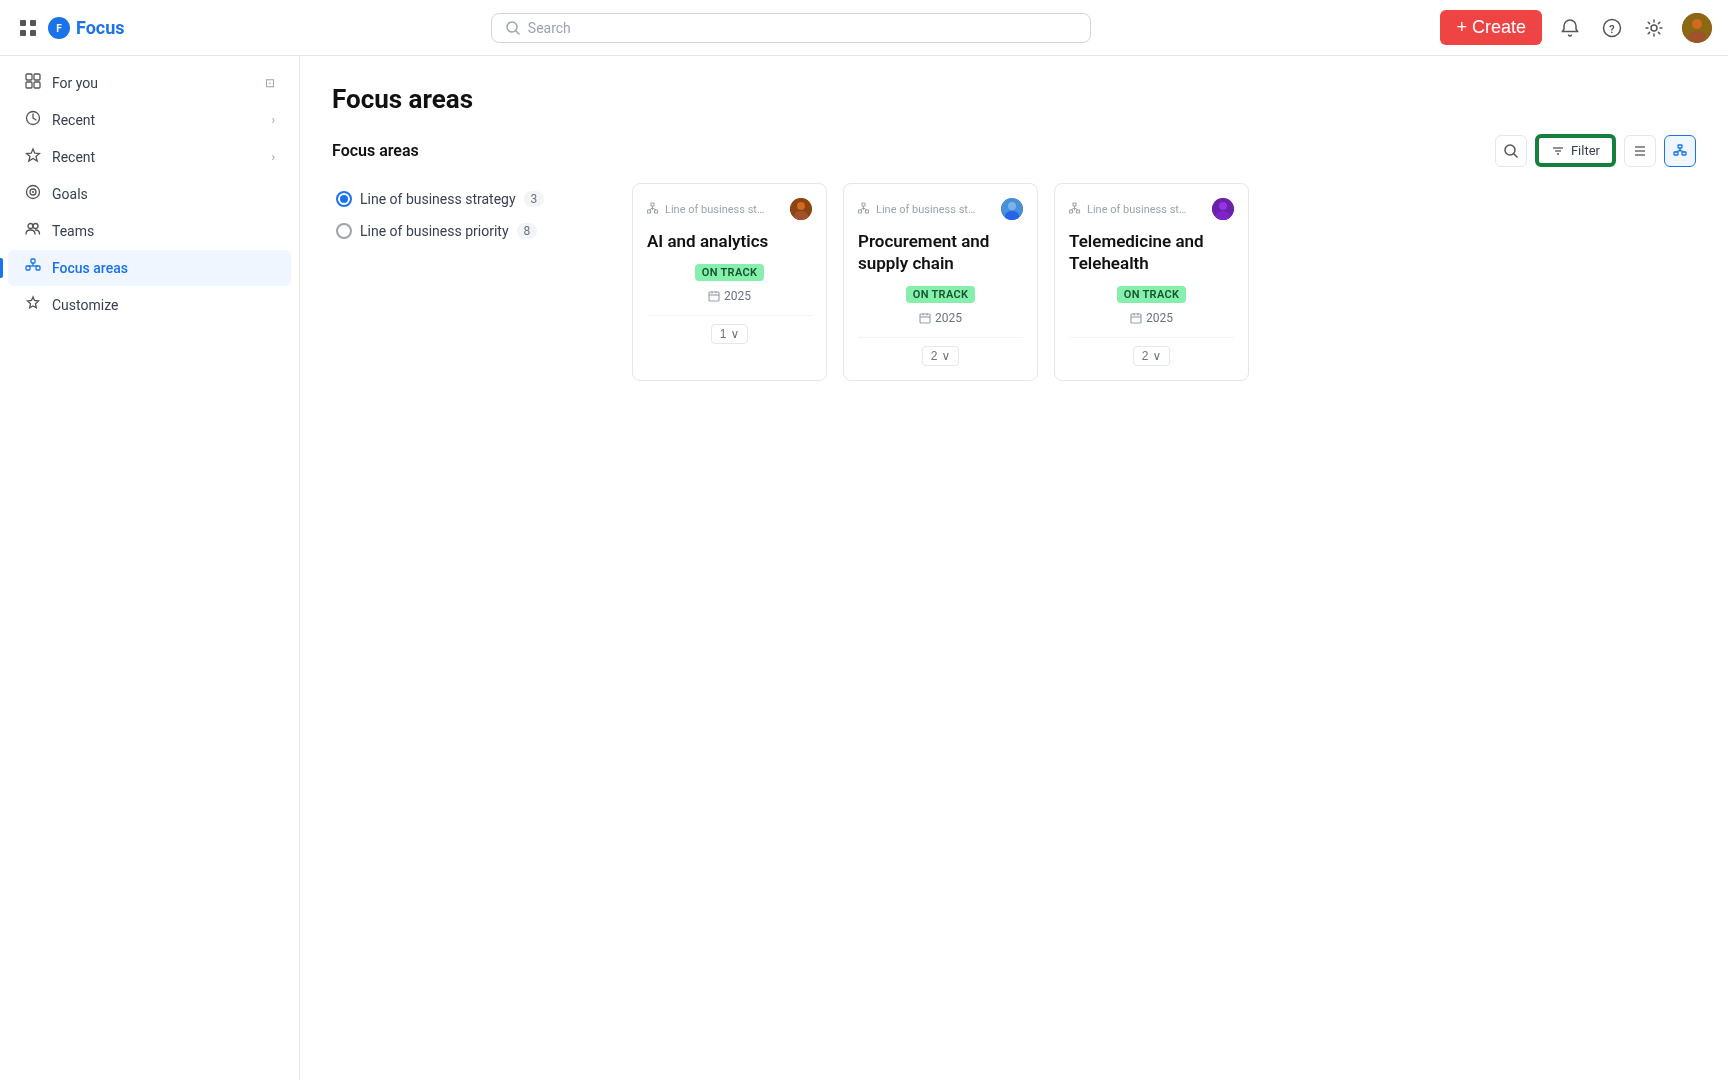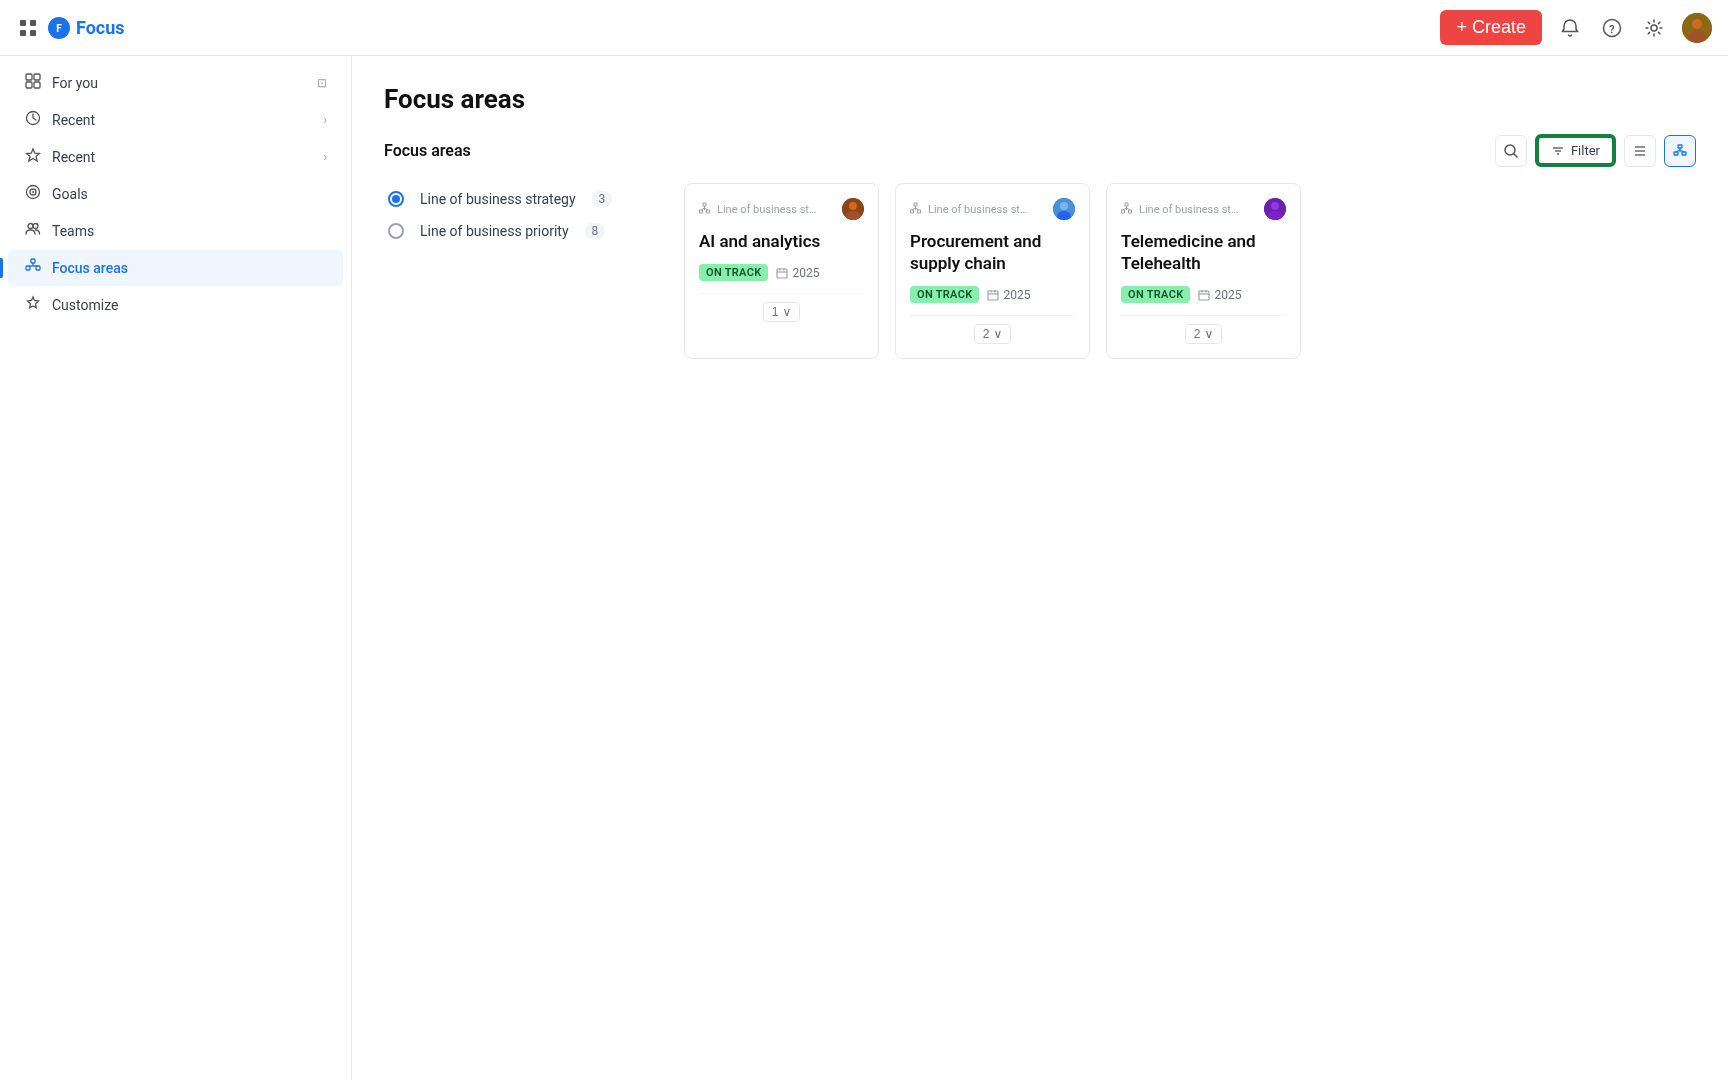--- a/index.html
+++ b/index.html
@@ -83,21 +83,21 @@
 
     
     .main-layout {
       display: flex;
       flex: 1;
       overflow: hidden;
     }
 
     
     .sidebar {
-      width: 352px;
+      width: 300px;
       flex-shrink: 0;
       border-right: 1px solid #e5e7eb;
       background: #fff;
       padding: 8px 0;
       overflow-y: auto;
     }
     .sidebar-item {
       display: flex;
       align-items: center;
       gap: 10px;
@@ -216,21 +216,21 @@
       flex: 1;
       display: flex;
       gap: 16px;
       flex-wrap: nowrap;
     }
 
     
     .group-item {
       display: flex;
       align-items: center;
-      gap: 16px;
+      gap: 8px;
       padding: 8px 4px;
       cursor: pointer;
     }
     .group-radio {
       width: 16px; height: 16px;
       border-radius: 50%;
       border: 2px solid #1a73e8;
       display: flex; align-items: center; justify-content: center;
       flex-shrink: 0;
     }
@@ -296,20 +296,21 @@
       font-weight: 600;
       color: #111;
       margin-bottom: 12px;
       line-height: 1.3;
     }
     .card-footer {
       display: flex;
       align-items: center;
       gap: 8px;
       flex-wrap: wrap;
+      flex-direction: column;
     }
     .status-badge {
       background: #86efac;
       color: #14532d;
       font-size: 11px;
       font-weight: 600;
       padding: 2px 7px;
       border-radius: 4px;
       letter-spacing: 0.3px;
     }
@@ -361,20 +362,29 @@
     </div>
     <div class="logo">
       <svg width="22" height="22" viewBox="0 0 22 22">
         <circle cx="11" cy="11" r="11" fill="#1a73e8"></circle>
         <text x="11" y="15" text-anchor="middle" fill="white" font-size="10" font-weight="bold">F</text>
       </svg>
       <span>Focus</span>
     </div>
   </div>
 
+  <div class="header-search">
+    <div class="search-box">
+      <svg width="14" height="14" viewBox="0 0 14 14" fill="none">
+        <circle cx="6" cy="6" r="5" stroke="#9ca3af" stroke-width="1.5"></circle>
+        <line x1="10" y1="10" x2="13" y2="13" stroke="#9ca3af" stroke-width="1.5" stroke-linecap="round"></line>
+      </svg>
+      <span>Search</span>
+    </div>
+  </div>
 
   <div class="header-right">
     <button class="create-btn">+ Create</button>
     <div class="header-icon">
       <svg width="20" height="20" viewBox="0 0 20 20" fill="none">
         <path d="M10 2a6 6 0 00-6 6v3l-1.5 2.5h15L16 11V8a6 6 0 00-6-6z" stroke="#555" stroke-width="1.5"></path>
         <path d="M8.5 16.5a1.5 1.5 0 003 0" stroke="#555" stroke-width="1.5"></path>
       </svg>
     </div>
     <div class="header-icon">

